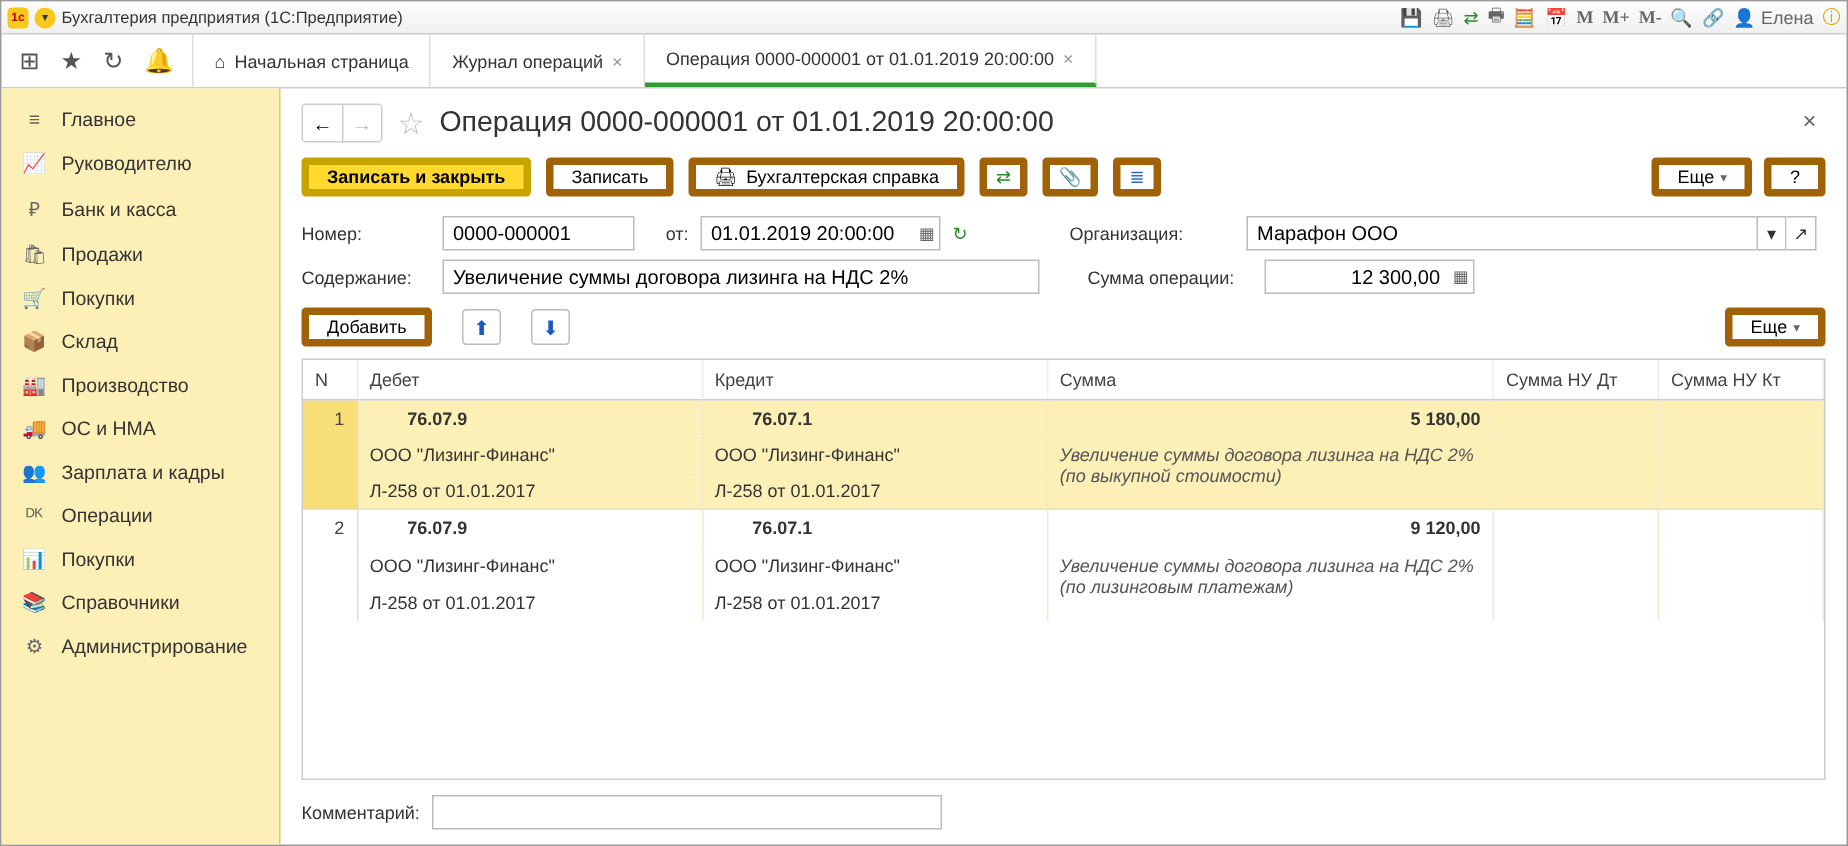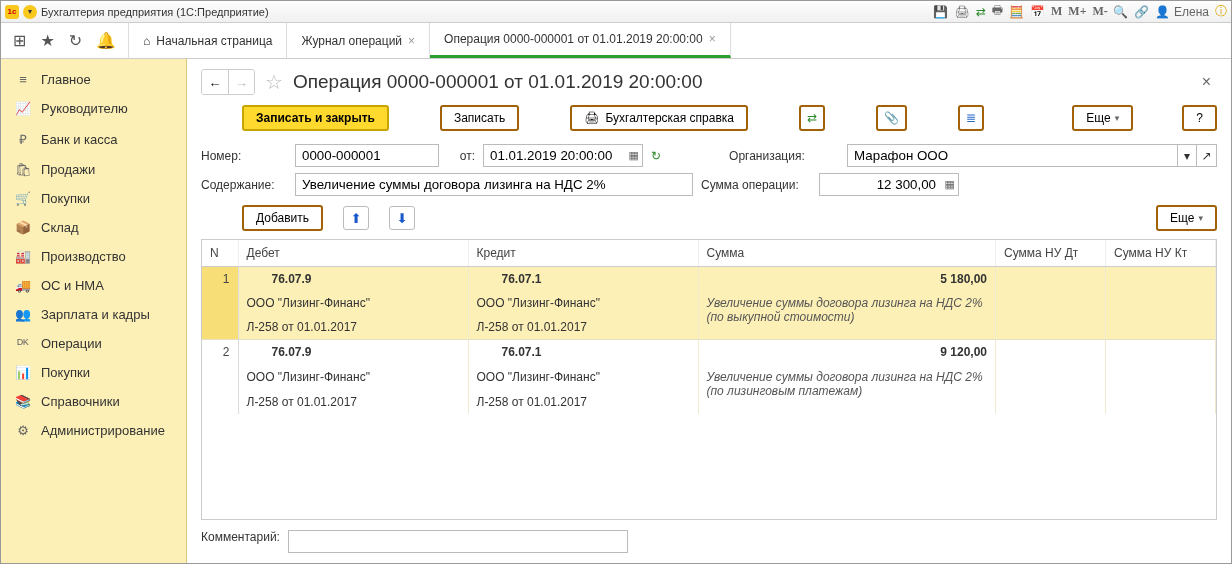--- a/index.html
+++ b/index.html
@@ -25,21 +25,21 @@
 .sidebar .item .ic { width:16px; text-align:center; color:#666; }
 .main { flex:1; display:flex; flex-direction:column; overflow:hidden; }
 .doc-header { display:flex; align-items:center; gap:10px; padding:10px 14px 6px; }
 .navbtns { display:flex; border:1px solid #ccc; border-radius:3px; overflow:hidden; }
 .navbtns button { width:26px; height:24px; border:none; background:#fff; cursor:pointer; }
 .navbtns button + button { border-left:1px solid #ccc; }
 .navbtns button:disabled { color:#bbb; }
 .doc-title { font-size:19px; font-weight:normal; }
 .doc-close { margin-left:auto; font-size:16px; color:#666; cursor:pointer; padding-right:6px;}
 .cmdbar { display:flex; align-items:center; gap:10px; padding:4px 14px 10px; }
-.btn { border:2px solid #a16207; background:#fff; padding:4px 12px; border-radius:3px; cursor:pointer; font-size:12px; display:inline-flex; align-items:center; gap:6px; height:26px;margin-left:41px;}
+.btn { border:5px solid #a16207; background:#fff; padding:4px 12px; border-radius:3px; cursor:pointer; font-size:12px; display:inline-flex; align-items:center; gap:6px; height:26px;}
 .btn.primary { background:#ffd92e; border-color:#c8a400; font-weight:bold; }
 .btn.icon { padding:4px 6px; }
 .cmdbar .right { margin-left:auto; display:flex; gap:8px; }
 .form-row { display:flex; align-items:center; gap:8px; padding:3px 14px; }
 .form-row label { width:86px; }
 .input { border:1px solid #bbb; padding:3px 6px; height:23px; background:#fff; }
 .fld-wrap { position:relative; display:inline-flex; align-items:center; }
 .fld-wrap .icn { position:absolute; right:4px; color:#666; pointer-events:none; font-size:11px;}
 .org-field { flex:1; display:flex; }
 .org-field .input { flex:1; border-right:none; }
@@ -55,21 +55,21 @@
 .grid th { text-align:left; padding:6px 8px; border-bottom:1px solid #ccc; border-right:1px solid #eee; background:#fff; font-weight:normal; color:#444;}
 .grid td { padding:5px 8px; border-right:1px solid #f0ead0; vertical-align:top; }
 .grid tr.sel td { background:#fdf0b7; }
 .grid tr.sel td.rownum { background:#f8de76; }
 .grid td.rownum { text-align:right; width:36px; color:#444; border-right:1px solid #ddd;}
 .grid td.num { text-align:right; }
 .grid .strong { font-weight:bold;padding-left:33px; }
 .grid .desc { font-style:italic; color:#555; }
 .grid tbody tr:not(.sel) td { border-top:1px solid transparent; }
 .grid tbody tr.top td { border-top:1px solid #e6e0c5; }
-.comment-row { display:flex; align-items:flex-start; gap:8px; padding:10px 14px; }
+.comment-row { display:flex; align-items:center; gap:8px; padding:10px 14px; }
 .comment-row .input { width:340px; }
 .star { color:#bbb; font-size:20px; cursor:pointer; }
 .more-btn { display:inline-flex; align-items:center; gap:4px; }
 .more-btn::after { content:"▾"; font-size:9px; color:#666; }
 </style>
 </head>
 <body>
 
 <div class="titlebar">
   <span class="logo">1c</span>
@@ -195,39 +195,39 @@
       <button class="btn icon">📎</button>
       <button class="btn icon" style="color:#2a6ac9;">≣</button>
       <div class="right">
         <button class="btn more-btn">Еще</button>
         <button class="btn">?</button>
       </div>
     </div>
 
     <div class="form-row">
       <label>Номер:</label>
-      <input class="input" style="width: 144px;" value="0000-000001">
+      <input class="input" style="width: 128px;" value="0000-000001">
       <label style="width:28px;text-align:right">от:</label>
       <span class="fld-wrap">
         <input class="input" style="width: 160px; padding-right: 20px;" value="01.01.2019 20:00:00">
         <span class="icn">▦</span>
       </span>
       <span style="color:#2a8a2a;cursor:pointer;">↻</span>
       <label style="width:110px;margin-left:60px">Организация:</label>
       <div class="org-field" style="max-width:380px">
         <input class="input" value="Марафон ООО" style="">
         <span class="addon">▾</span>
         <span class="addon">↗</span>
       </div>
     </div>
 
     <div class="form-row">
       <label>Содержание:</label>
       <input class="input" style="width: 398px;" value="Увеличение суммы договора лизинга на НДС 2%">
-      <label style="width:110px;margin-left:0">Сумма операции:</label>
+      <label style="width:110px;margin-left:24px">Сумма операции:</label>
       <span class="fld-wrap">
         <input class="input" style="width: 140px; text-align: right; padding-right: 22px;" value="12 300,00">
         <span class="icn">▦</span>
       </span>
     </div>
 
     <div class="subbar">
       <button class="btn">Добавить</button>
       <button class="arrow-btn up">⬆</button>
       <button class="arrow-btn down">⬇</button>

